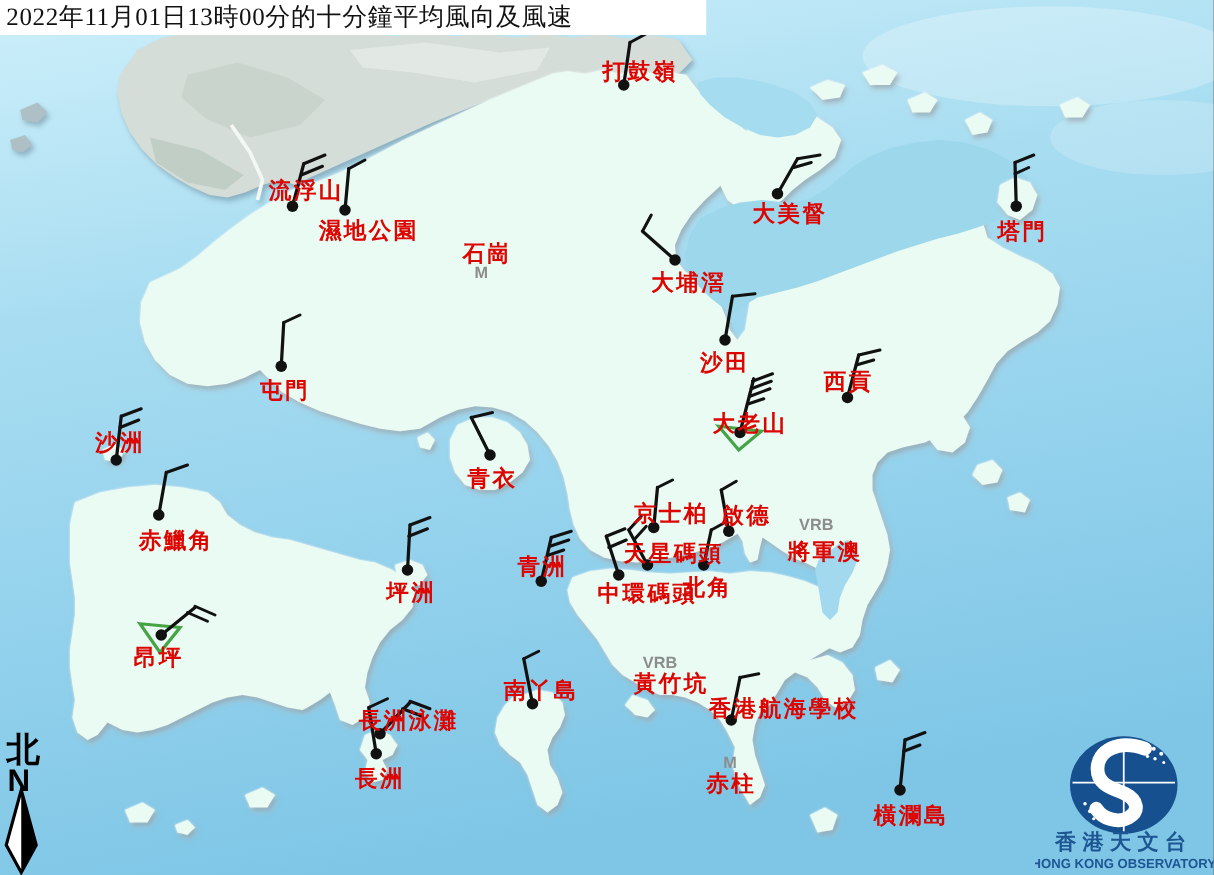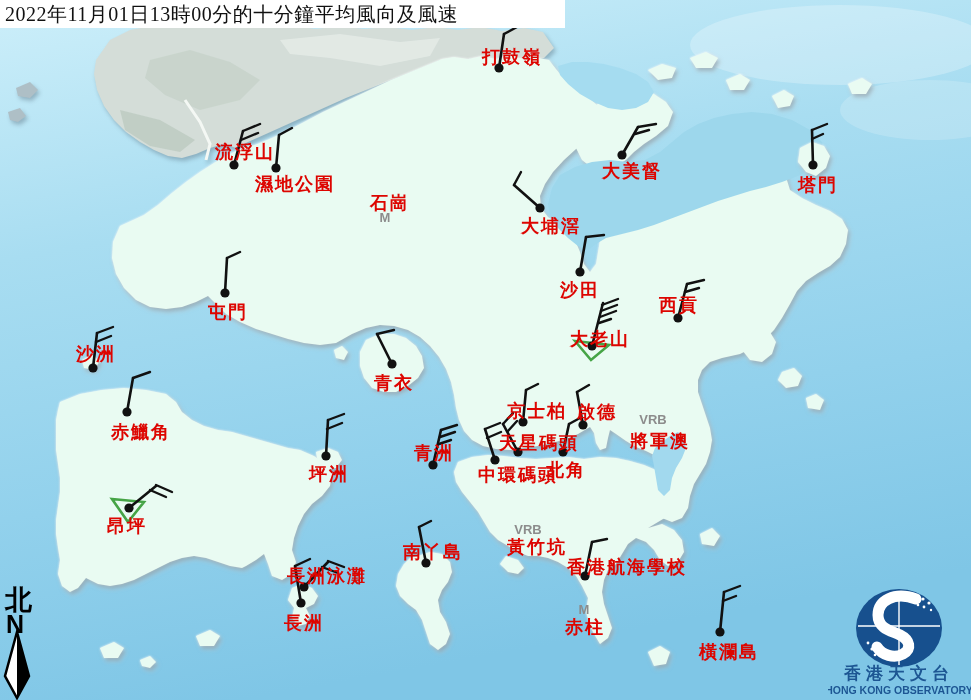--- a/index.html
+++ b/index.html
@@ -2,21 +2,21 @@
 <html><head>
 <meta charset="utf-8">
 <style>
   html,body{margin:0;padding:0;background:#666;}
   #screen{position:relative;width:971px;height:700px;overflow:hidden;
           font-family:"Liberation Sans",sans-serif;}
   #map{position:absolute;left:0;top:0;}
   .landg{filter:drop-shadow(2px 3px 2px rgba(90,115,130,.5)) drop-shadow(0 0 1px #ffffff);}
   .grayg{filter:drop-shadow(2px 3px 2px rgba(90,115,130,.45));}
   #titlebar{position:absolute;left:0;top:0;width:565px;height:28px;background:#ffffff;
-            display:flex;align-items:center;z-index:30;}
+            display:flex;z-index:30;}
   #titlebar span{font-family:"Liberation Serif","DejaVu Serif",serif;font-size:20px;
                  color:#111;white-space:nowrap;padding-left:5px;letter-spacing:.5px;}
   .stn-label{font-family:"Liberation Serif","DejaVu Serif",serif;font-weight:bold;
              fill:#dd0500;}
   .tag-label{font-family:"Liberation Sans",sans-serif;font-weight:bold;fill:#8c8c8c;}
   #compass{position:absolute;left:2px;top:584px;width:36px;height:116px;z-index:25;}
   .compass-hanzi{font-family:"Liberation Serif","DejaVu Serif",serif;font-weight:bold;
                  font-size:27px;fill:#000;}
   .compass-n{font-family:"Liberation Sans",sans-serif;font-weight:bold;font-size:25px;fill:#000;}
   #logo{position:absolute;left:828px;top:583px;width:143px;height:117px;z-index:25;}

